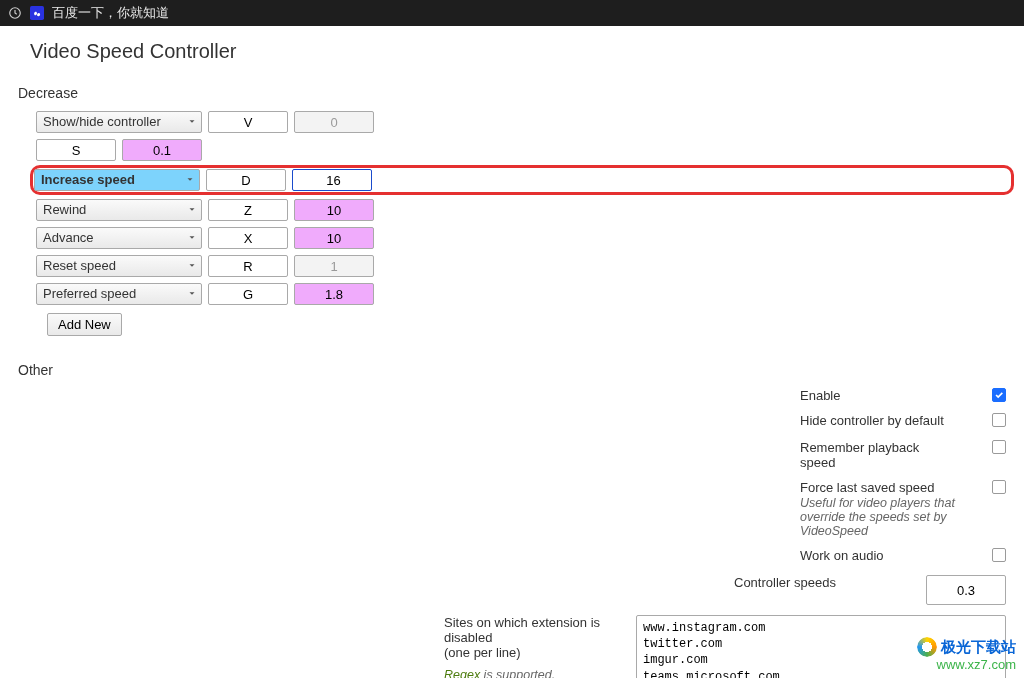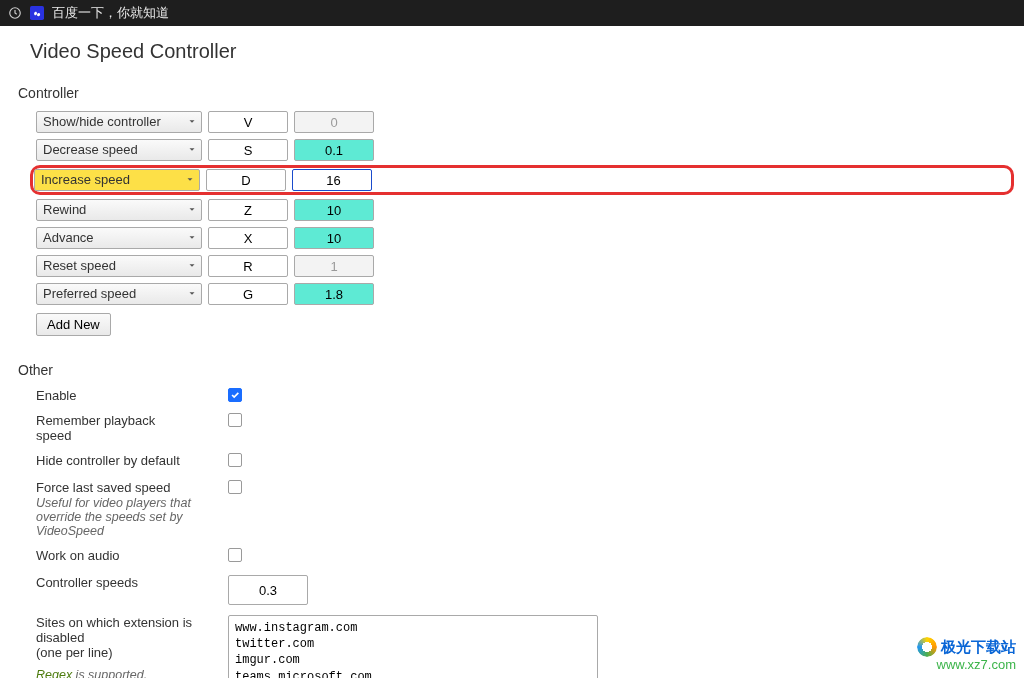--- a/index.html
+++ b/index.html
@@ -80,58 +80,61 @@
   }
   .sc-val {
     width: 80px;
     height: 22px;
     border: 1px solid #a9a9a9;
     border-radius: 2px;
     box-sizing: border-box;
     text-align: center;
     font-size: 13px;
     padding: 2px 4px;
-    background: #5eead4;
+    background: #f0abfc;
   }
   .sc-val.disabled, .sc-key.disabled {
     background: #f3f3f3;
     color: #9a9a9a;
   }
   .row-highlight {
     outline: 3px solid #e53030;
     outline-offset: -1px;
     border-radius: 8px;
     padding: 2px 4px 2px 2px;
     margin-left: -4px;
     margin-right: -6px;
   }
   .row-highlight .sc-select {
-    background: #fde047;
+    background: #7dd3fc;
+    font-weight: bold;
   }
   .row-highlight .sc-val {
     border: 1.5px solid #1a4bcc;
     background: #fff;
     padding-left: 7px;
   }
   .add-new-btn {
     margin-top: 2px;
     padding: 3px 10px;
     font-size: 13px;
     border: 1px solid #a9a9a9;
     background: linear-gradient(#fafafa, #e9e9e9);
     border-radius: 2px;
     cursor: pointer;
+    margin-left: 11px;
   }
   .other-block {
     margin-top: 26px;
   }
   .opt-row {
     display: flex;
     align-items: flex-start;
     margin-bottom: 10px;
+    justify-content: flex-end;
   }
   .opt-label {
     width: 176px;
     padding-left: 18px;
     font-size: 13px;
     color: #333;
     padding-top: 0;
     box-sizing: border-box;
   }
   .opt-label .hint {
@@ -232,31 +235,28 @@
       <rect width="24" height="24" rx="3" fill="#2932e1"></rect>
       <path d="M7 13c0-2 2-3 3-3s2 1 2 3-2 3-3 3-2-1-2-3zm5 3c1 2 4 2 5 0s0-4-2-4-3 2-3 4z" fill="#fff"></path>
     </svg>
   </span>
   <span>百度一下，你就知道</span>
 </div>
 
 <div class="page">
   <h1 class="page-title">Video Speed Controller</h1>
 
-  <h2 class="section-title">Controller</h2>
+  <h2 class="section-title">Decrease</h2>
   <div class="shortcuts-block" id="shortcuts-block"><div class="sc-row">
         <div class="sc-select">Show/hide controller<span class="chev"><svg width="10" height="10" viewBox="0 0 24 24" fill="#555">
               <path d="M6 9l6 6 6-6z"></path>
             </svg></span></div>
         <input type="text" class="sc-key" value="V" style="">
         <input type="text" class="sc-val disabled" disabled="" value="0" style="">
       </div><div class="sc-row">
-        <div class="sc-select">Decrease speed<span class="chev"><svg width="10" height="10" viewBox="0 0 24 24" fill="#555">
-              <path d="M6 9l6 6 6-6z"></path>
-            </svg></span></div>
         <input type="text" class="sc-key" value="S" style="">
         <input type="text" class="sc-val" value="0.1" style="">
       </div><div class="sc-row row-highlight">
         <div class="sc-select">Increase speed<span class="chev"><svg width="10" height="10" viewBox="0 0 24 24" fill="#555">
               <path d="M6 9l6 6 6-6z"></path>
             </svg></span></div>
         <input type="text" class="sc-key" value="D" style="">
         <input type="text" class="sc-val" value="16" style="">
       </div><div class="sc-row">
         <div class="sc-select">Rewind<span class="chev"><svg width="10" height="10" viewBox="0 0 24 24" fill="#555">
@@ -292,26 +292,26 @@
       <div class="opt-ctrl">
         <span class="chk checked">
           <svg width="10" height="10" viewBox="0 0 24 24" fill="none" stroke="#fff" stroke-width="4">
               <path d="M5 12l5 5L20 7"></path>
             </svg>
         </span>
       </div>
     </div>
 
     <div class="opt-row">
+      <div class="opt-label">Hide controller by default</div>
+      <div class="opt-ctrl"><span class="chk"></span></div>
+    </div>
+
+    <div class="opt-row">
       <div class="opt-label">Remember playback speed</div>
-      <div class="opt-ctrl"><span class="chk"></span></div>
-    </div>
-
-    <div class="opt-row">
-      <div class="opt-label">Hide controller by default</div>
       <div class="opt-ctrl"><span class="chk"></span></div>
     </div>
 
     <div class="opt-row">
       <div class="opt-label">
         <span>Force last saved speed</span>
         <span class="hint">Useful for video players that override the speeds set by VideoSpeed</span>
       </div>
       <div class="opt-ctrl"><span class="chk"></span></div>
     </div>

